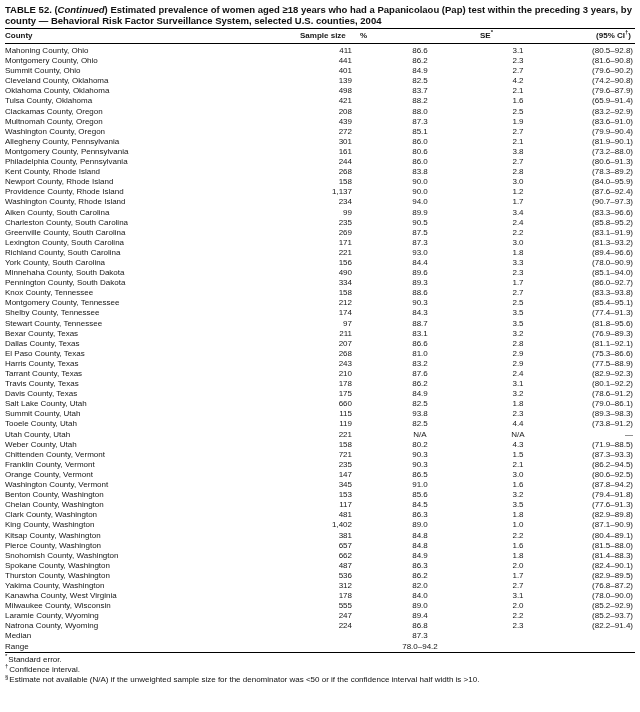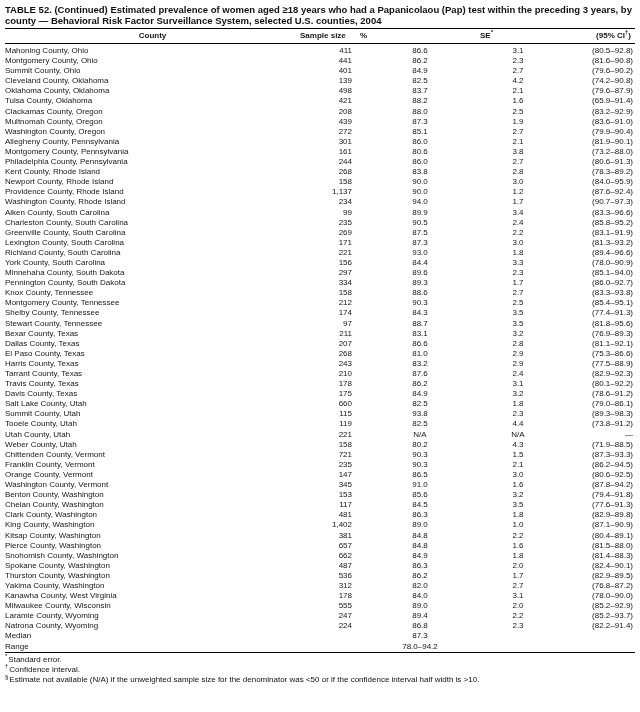--- a/index.html
+++ b/index.html
@@ -4,31 +4,31 @@
 <style>
   html, body { margin: 0; padding: 0; }
   body {
     width: 640px; height: 712px;
     background: #ffffff; color: #161616;
     font-family: "Liberation Sans", sans-serif;
     overflow: hidden;
   }
   .page { padding: 4px 5px 0 5px; }
   .title { font-size: 9.5px; font-weight: 700; line-height: 11px; color: #111; }
-  .title .it { }
+  .title .it { font-style: italic; }
   table {
     width: 630px; border-collapse: collapse; table-layout: fixed;
     margin-top: 2px; border-bottom: 1px solid #000;
   }
   thead th {
     border-top: 1px solid #000; border-bottom: 1px solid #000;
     font-size: 8px; font-weight: 700; padding: 2px 0 3px 0;
     white-space: nowrap;
   }
-  th.county { text-align: center; }
+  th.county { text-align: left; }
   th.sample, th.pct, th.se { text-align: left; }
   th.ci { text-align: right; padding-right: 4px; }
   tbody td {
     font-size: 8px; line-height: 10.1px; padding: 0;
     white-space: nowrap; overflow: hidden;
   }
   td.county { text-align: left; }
   td.sample { text-align: right; padding-right: 8px; }
   td.pct, td.se { text-align: center; }
   td.ci { text-align: right; padding-right: 2px; }
@@ -211,21 +211,21 @@
         </tr>
         <tr>
           <td class="county">York County, South Carolina</td>
           <td class="sample">156</td>
           <td class="pct">84.4</td>
           <td class="se">3.3</td>
           <td class="ci">(78.0–90.9)</td>
         </tr>
         <tr>
           <td class="county">Minnehaha County, South Dakota</td>
-          <td class="sample">297</td>
+          <td class="sample">490</td>
           <td class="pct">89.6</td>
           <td class="se">2.3</td>
           <td class="ci">(85.1–94.0)</td>
         </tr>
         <tr>
           <td class="county">Pennington County, South Dakota</td>
           <td class="sample">334</td>
           <td class="pct">89.3</td>
           <td class="se">1.7</td>
           <td class="ci">(86.0–92.7)</td>

